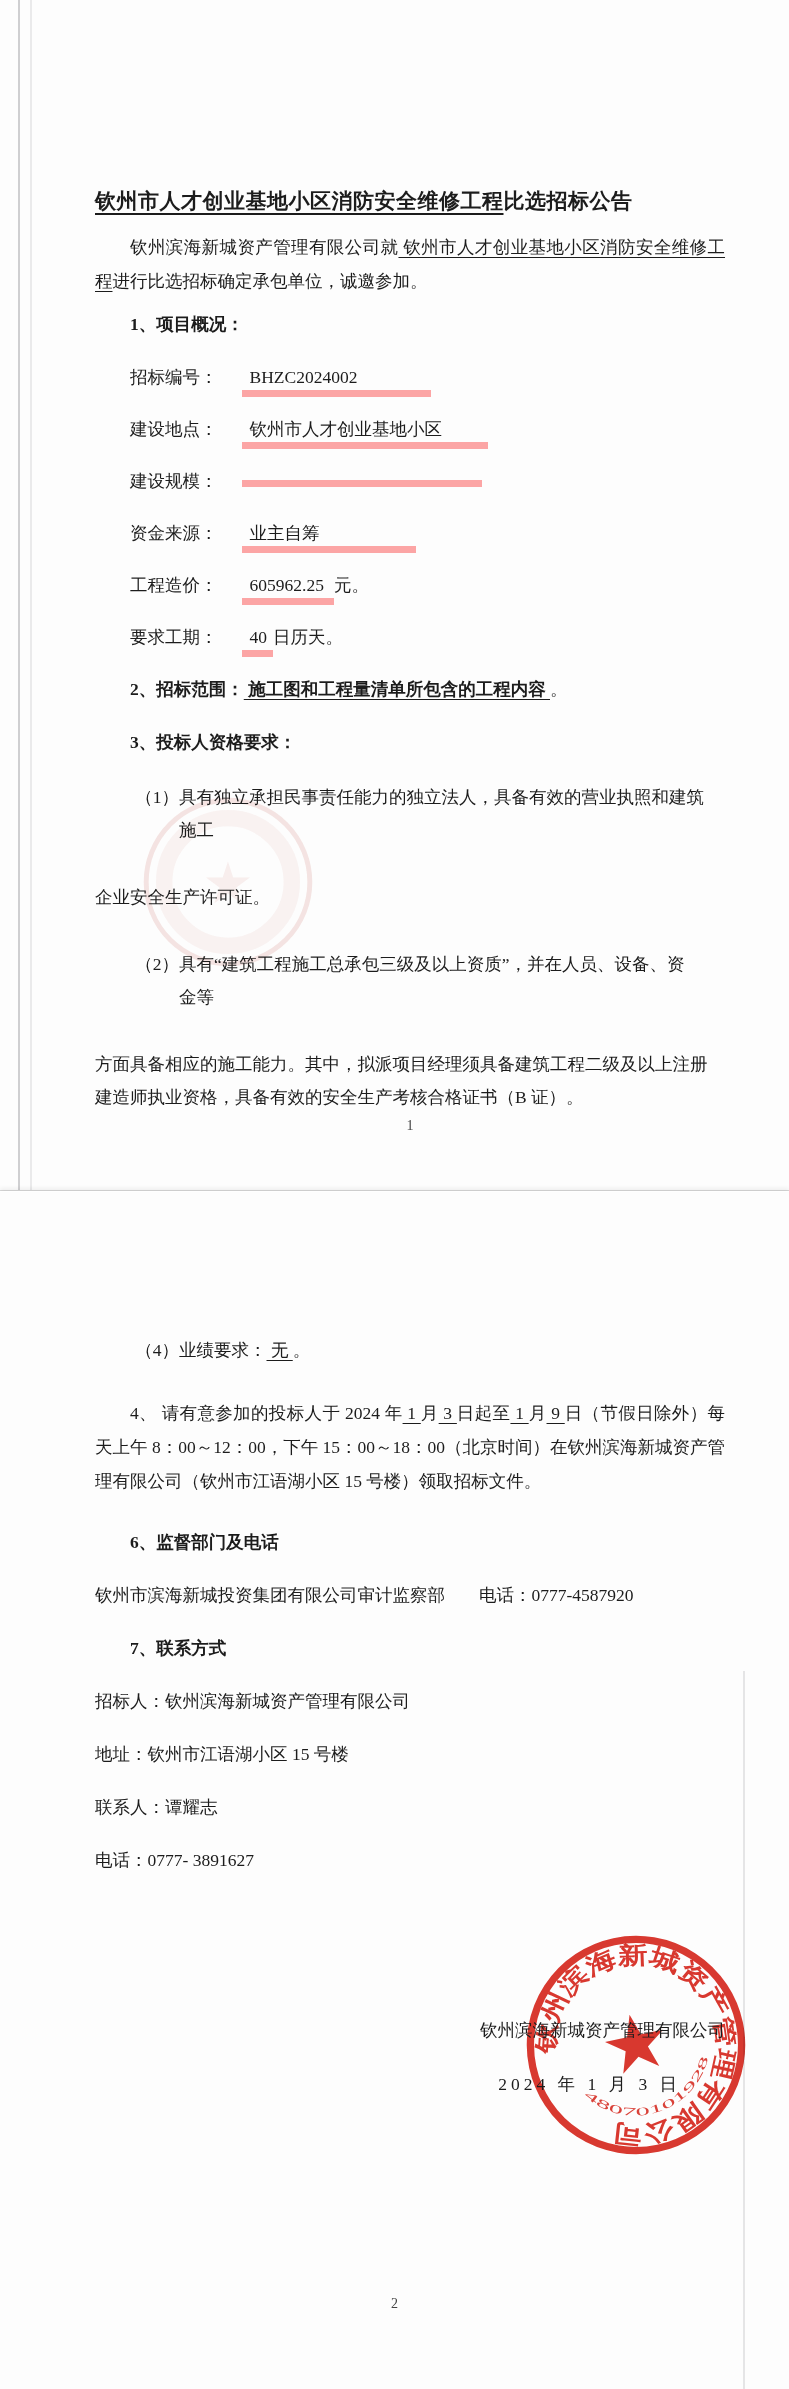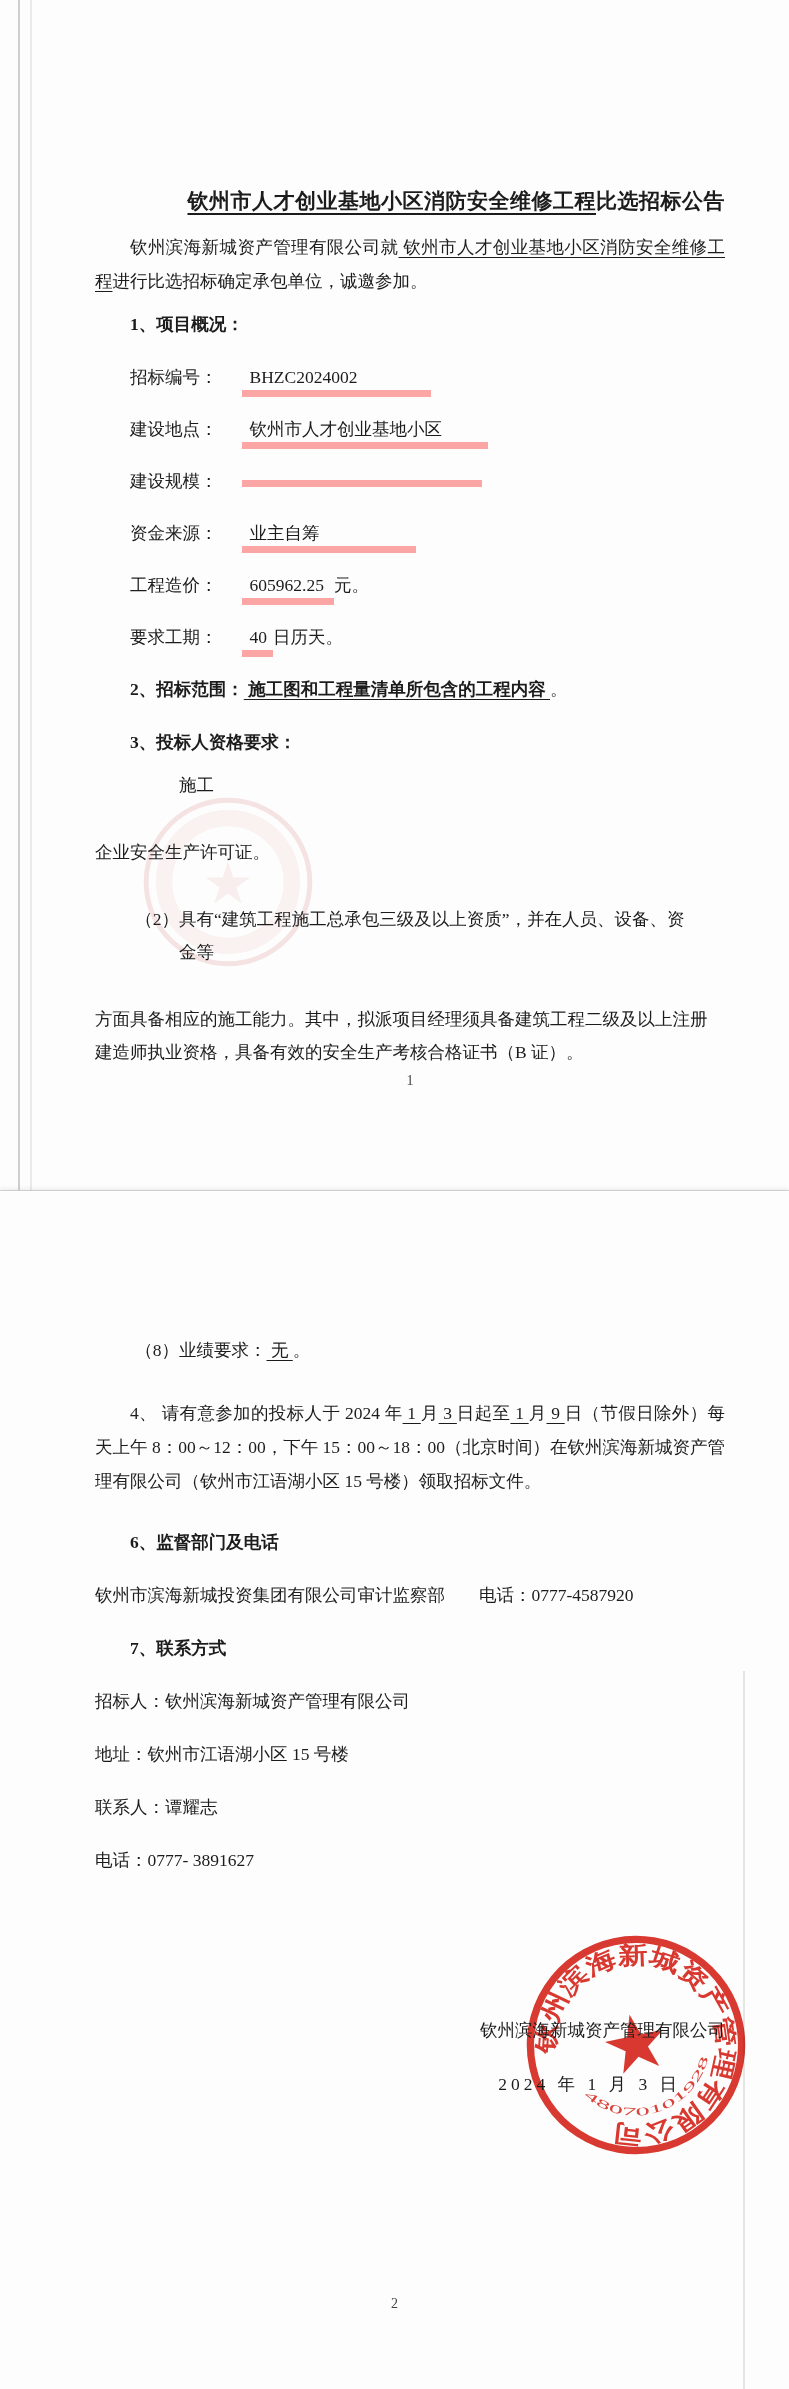--- a/index.html
+++ b/index.html
@@ -26,21 +26,21 @@
     box-sizing:border-box;
   }
   
   .scan-line{position:absolute;top:0;bottom:0;width:2px;background:rgba(120,120,125,.35);}
   .scan-line.l1{left:18px;}
   .scan-line.l2{left:30px;background:rgba(150,150,155,.18);}
   .scan-line.r1{right:44px;top:40%;background:rgba(160,160,165,.25);}
 
   .title{
     margin-top:186px;
-    text-align:right;
+    text-align:left;
     font-size:21px;
     font-weight:bold;
     line-height:30px;
     letter-spacing:.5px;
   }
   .title .u{text-decoration:underline;text-underline-offset:5px;}
 
   .para{
     font-size:17.5px;
     line-height:34px;
@@ -158,37 +158,38 @@
         <span>工程造价：</span><span class="uline">605962.25</span><span>元。</span>
       </div>
       <div class="field f7">
         <span>要求工期：</span><span class="uline">40</span><span>日历天。</span>
       </div>
 
       <div class="s2-line"><span class="bold">2、招标范围：</span><span class="u bold"> 施工图和工程量清单所包含的工程内容  </span><span>。</span></div>
 
       <div class="h-line bold">3、投标人资格要求：</div>
 
+      <div class="req-line ind2 gap12">（1）具有独立承担民事责任能力的独立法人，具备有效的营业执照和建筑</div>
       <div class="req-line ind5">施工</div>
       <div class="req-line gap22">企业安全生产许可证。</div>
 
       <div class="req-line ind2 gap22">（2）具有“建筑工程施工总承包三级及以上资质”，并在人员、设备、资</div>
       <div class="req-line ind5">金等</div>
       <div class="req-line gap22">方面具备相应的施工能力。其中，拟派项目经理须具备建筑工程二级及以上注册</div>
       <div class="req-line">建造师执业资格，具备有效的安全生产考核合格证书（B 证）。</div>
 
       <div class="pagenum p1">1</div>
     </div>
   </div>
 
   <div class="page page2">
     <div class="scan-line r1"></div>
 
     <div class="content">
-      <div class="field" style="text-indent:2.3em;"><span>（8）业绩要求：</span><span class="u"> 无    </span><span>。</span></div>
+      <div class="field" style="text-indent:2.3em;"><span>（4）业绩要求：</span><span class="u"> 无    </span><span>。</span></div>
 
       <div class="p2para mt20" style="text-indent:2em;"><span>4、 请有意参加的投标人于 2024 年</span><span class="u"> 1 </span><span>月</span><span class="u"> 3 </span><span>日起至</span><span class="u"> 1 </span><span>月</span><span class="u"> 9  </span><span>日（节假日除外）每天上午 8：00～12：00，下午 15：00～18：00（北京时间）在钦州滨海新城资产管理有限公司（钦州市江语湖小区 15 号楼）领取招标文件。</span></div>
 
 
       <div class="h-line bold mt18">6、监督部门及电话</div>
 
       <div class="contact-line">
         <span>钦州市滨海新城投资集团有限公司审计监察部</span><span class="phone-gap"></span><span>电话：0777-4587920</span>
       </div>
 

